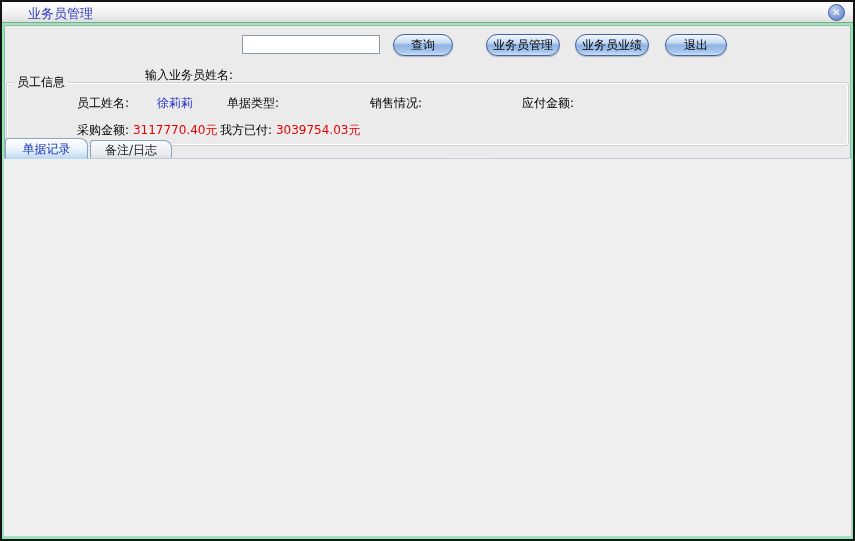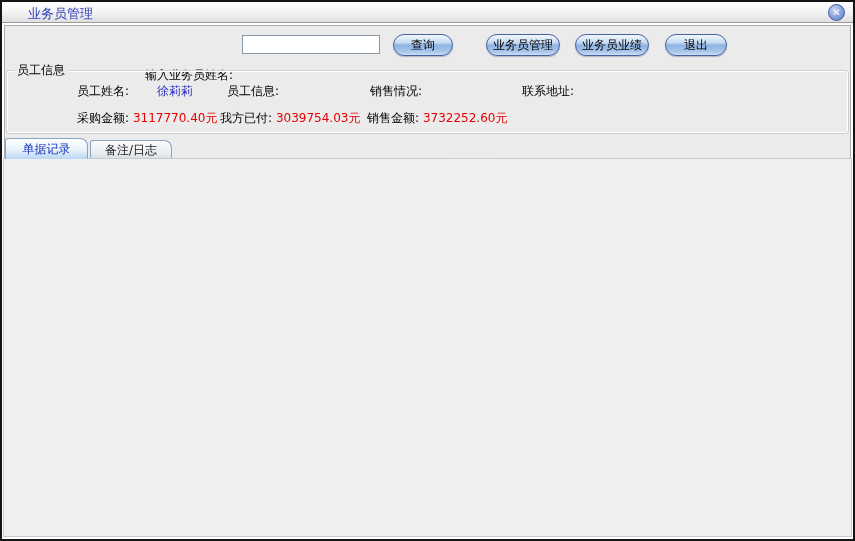--- a/index.html
+++ b/index.html
@@ -1,19 +1,19 @@
 <!DOCTYPE html>
 <html><head>
 <meta charset="utf-8">
 <style>
   html,body{margin:0;padding:0;background:#9aa0a8;}
   *{box-sizing:border-box;}
   #window{
     position:relative;width:855px;height:541px;overflow:hidden;
-    border:2px solid #141414;background:#ffffff;
+    border:2px solid #141414;background:#86efac;
     font-family:"DejaVu Sans",sans-serif;font-size:12px;color:#000;
   }
   
   .titlebar{position:absolute;left:0;top:0;right:0;height:21px;
     background:linear-gradient(180deg,#ffffff 0%,#f2f2f2 55%,#dfdfdf 100%);
     border-bottom:1px solid #9a9a9a;}
   .title{position:absolute;left:26px;top:3px;color:#2c3bbd;font-size:13px;}
   .close-btn{position:absolute;right:8px;top:2px;width:17px;height:17px;border-radius:50%;
     background:radial-gradient(circle at 35% 30%,#c3d4f0 0%,#8fa9dd 45%,#5b7cc4 100%);
     border:1px solid #3c5aa8;color:#fff;font-size:10px;font-weight:bold;
@@ -30,21 +30,21 @@
     font-family:inherit;font-size:12px;color:#000;cursor:pointer;
     box-shadow:0 1px 1px rgba(60,80,120,.35);padding:0;}
   #btn-query{left:391px;width:60px;}
   #btn-manage{left:484px;width:74px;}
   #btn-perf{left:573px;width:74px;}
   #btn-exit{left:663px;width:62px;}
   
   .groupbox{position:absolute;border:1px solid #cfcfcf;border-radius:3px;
     box-shadow:inset 0 0 0 1px #ffffff;}
   .group-label{position:absolute;top:-8px;left:7px;padding:0 3px;line-height:14px;}
-  #emp-box{left:4px;top:68px;width:843px;height:64px;}
+  #emp-box{left:4px;top:80px;width:843px;height:64px;}
   #emp-box .group-label{background:#ebebeb;}
   .emp-item{position:absolute;white-space:nowrap;}
   .val-blue{color:#2026c8;margin-left:24px;}
   .val-red{color:#e60000;}
   
   .tab{position:absolute;display:flex;align-items:center;justify-content:center;
     border:1px solid #8aa4c4;border-bottom:none;border-radius:3px 8px 0 0;cursor:pointer;}
   #tab-records{left:3px;top:136px;width:83px;height:21px;z-index:3;
     background:linear-gradient(180deg,#feffff 0%,#e8f2fb 55%,#b9d6f1 100%);color:#1531b4;}
   #tab-notes{left:88px;top:138px;width:82px;height:19px;z-index:1;
@@ -122,42 +122,38 @@
   <button class="pill-btn" id="btn-perf">业务员业绩</button>
   <button class="pill-btn" id="btn-exit">退出</button>
 
   <div class="groupbox" id="emp-box">
     <span class="group-label">员工信息</span>
     <span class="emp-item" style="left:70px;top:12px;">
       <span>员工姓名:</span>
       <span class="val-blue">徐莉莉</span>
     </span>
     <span class="emp-item" style="left:220px;top:12px;">
-      <span>员工信息:</span>
+      <span>单据类型:</span>
       <span></span>
     </span>
     <span class="emp-item" style="left:363px;top:12px;">
       <span>销售情况:</span>
       <span></span>
     </span>
     <span class="emp-item" style="left:515px;top:12px;">
-      <span>联系地址:</span>
+      <span>应付金额:</span>
       <span></span>
     </span>
     <span class="emp-item" style="left:70px;top:39px;text-align:center;">
       <span>采购金额:</span>
       <span class="val-red">3117770.40元</span>
     </span>
     <span class="emp-item" style="left:213px;top:39px;">
       <span>我方已付:</span>
       <span class="val-red">3039754.03元</span>
-    </span>
-    <span class="emp-item" style="left:360px;top:39px;">
-      <span>销售金额:</span>
-      <span class="val-red">3732252.60元</span>
     </span>
   </div>
 
   <div class="tab" id="tab-records">单据记录</div>
   <div class="tab" id="tab-notes">备注/日志</div>
   <div class="tab-content"></div>
 
   <div class="groupbox" id="orders-box">
     <span class="group-label">采购/销售情况</span>
 

